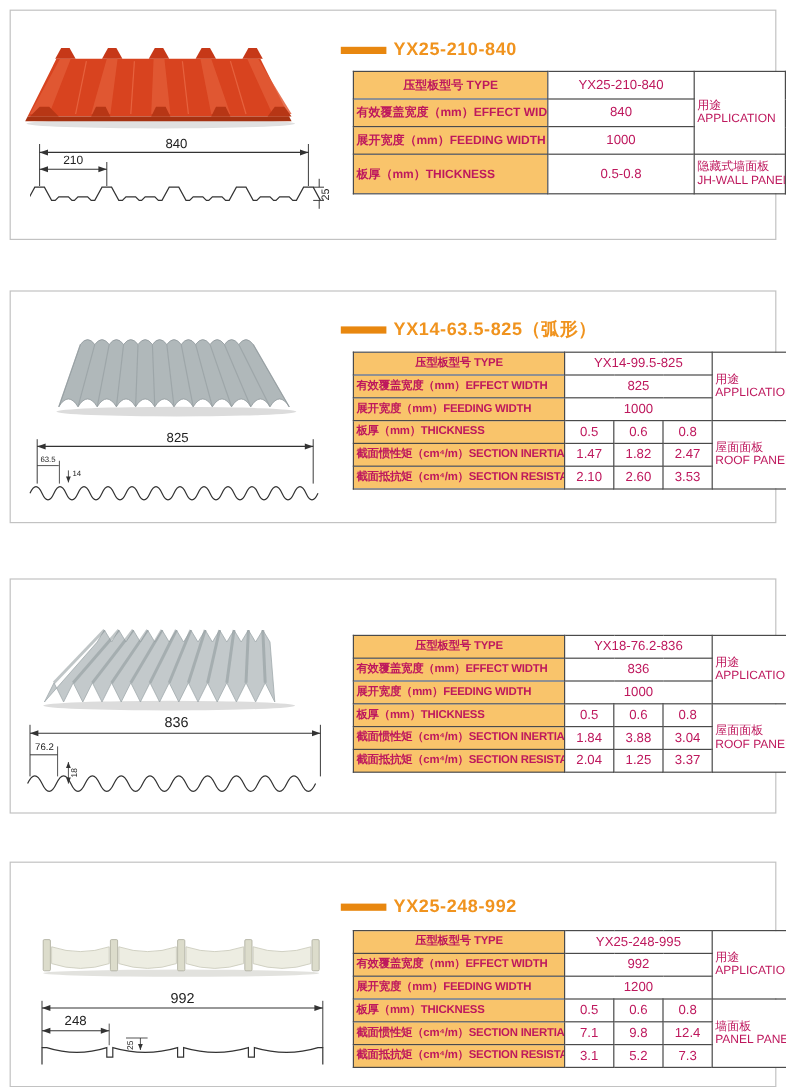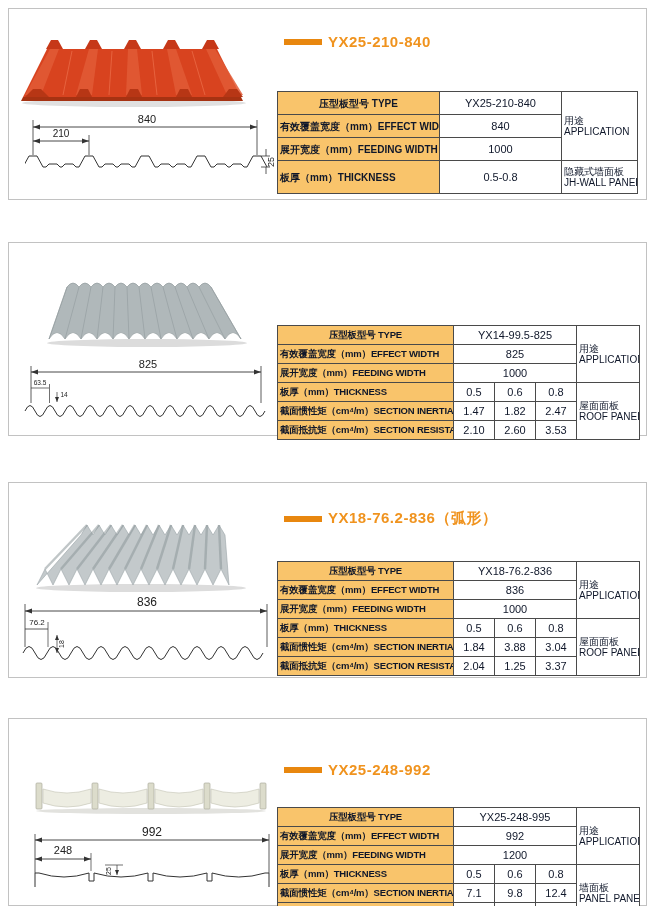--- a/index.html
+++ b/index.html
@@ -20,25 +20,25 @@
   #sec2 .diagram{left:12px;top:112px}
   #sec3 .panel{left:20px;top:10px}
   #sec3 .diagram{left:8px;top:108px}
   #sec4 .panel{left:22px;top:28px}
   #sec4 .diagram{left:18px;top:104px}
 
   .sec-title{position:absolute;left:275px;display:flex;align-items:center;gap:6px;}
   #sec1 .sec-title{top:24px}
   #sec2 .sec-title{top:22px}
   #sec3 .sec-title{top:26px}
-  #sec4 .sec-title{top:42px}
+  #sec4 .sec-title{top:28px}
   .tbar{width:38px;height:6px;background:#E8870F;display:inline-block;}
   .ttext{color:#F0931E;font-weight:bold;font-size:15px;letter-spacing:.5px;white-space:nowrap;}
 
-  .spec{position:absolute;left:268px;border-collapse:collapse;table-layout:fixed;color:#0f172a;margin-top:32px;}
+  .spec{position:absolute;left:285px;border-collapse:collapse;table-layout:fixed;color:#be185d;}
   #sec1 .spec{top:50px;width:360px}
   #sec2 .spec{top:50px;width:362px}
   #sec3 .spec{top:46px;width:362px}
   #sec4 .spec{top:56px;width:362px}
   .spec td{border:1px solid #4a4a4a;padding:0 2px;overflow:hidden;white-space:nowrap;line-height:1.1;}
   .t4 td{height:22px}
   .t4 tr.thick td{height:32px}
   .t6 td{height:18px}
   .lab{background:#F9C46B;font-weight:bold;padding-left:4px;}
   .t4 .lab{font-size:10px}
@@ -167,20 +167,24 @@
     <text class="dimtxt" x="127" y="13" font-size="11" text-anchor="middle">825</text>
     <line x1="10" y1="33" x2="28" y2="33" stroke="#333" stroke-width="0.7"></line>
     <line x1="28.5" y1="29" x2="28.5" y2="48" stroke="#333" stroke-width="0.7"></line>
     <text class="dimtxt" x="19" y="30" font-size="6.5" text-anchor="middle">63.5</text>
     <line x1="36" y1="37" x2="36" y2="47" stroke="#333" stroke-width="0.7"></line>
     <polygon points="36,47 34,42 38,42" fill="#333"></polygon>
     <text class="dimtxt" x="43" y="42" font-size="6.5" text-anchor="middle">14</text>
     <path d="M4,56 q5,-11 10,0 q5,11 10,0 q5,-11 10,0 q5,11 10,0 q5,-11 10,0 q5,11 10,0 q5,-11 10,0 q5,11 10,0 q5,-11 10,0 q5,11 10,0 q5,-11 10,0 q5,11 10,0 q5,-11 10,0 q5,11 10,0 q5,-11 10,0 q5,11 10,0 q5,-11 10,0 q5,11 10,0 q5,-11 10,0 q5,11 10,0 q5,-11 10,0 q5,11 10,0 q5,-11 10,0 q5,11 10,0" fill="none" stroke="#333" stroke-width="1"></path>
   </svg>
 
+  <div class="sec-title">
+    <span class="tbar"></span>
+    <span class="ttext">YX14-63.5-825（弧形）</span>
+  </div>
 
   <table class="spec t6">
     <colgroup>
         <col style="width:176px">
         <col style="width:41px">
         <col style="width:41px">
         <col style="width:41px">
         <col style="width:63px">
       </colgroup>
     <tbody>
@@ -256,24 +260,20 @@
     <line x1="31" y1="31" x2="31" y2="56" stroke="#333" stroke-width="0.7"></line>
     <line x1="8" y1="38" x2="31" y2="38" stroke="#333" stroke-width="0.8"></line>
     <text class="dimtxt" x="20" y="34" font-size="8" text-anchor="middle">76.2</text>
     <line x1="40" y1="44" x2="40" y2="62" stroke="#333" stroke-width="0.7"></line>
     <polygon points="40,44 38,49 42,49" fill="#333"></polygon>
     <polygon points="40,62 38,57 42,57" fill="#333"></polygon>
     <text class="dimtxt" x="47" y="53" font-size="7" text-anchor="middle" transform="rotate(-90 47 53)">18</text>
     <path d="M6,62 q6,-13 12,0 q6,13 12,0 q6,-13 12,0 q6,13 12,0 q6,-13 12,0 q6,13 12,0 q6,-13 12,0 q6,13 12,0 q6,-13 12,0 q6,13 12,0 q6,-13 12,0 q6,13 12,0 q6,-13 12,0 q6,13 12,0 q6,-13 12,0 q6,13 12,0 q6,-13 12,0 q6,13 12,0 q6,-13 12,0 q6,13 12,0" fill="none" stroke="#333" stroke-width="1"></path>
   </svg>
 
-  <div class="sec-title">
-    <span class="tbar"></span>
-    <span class="ttext">YX18-76.2-836（弧形）</span>
-  </div>
 
   <table class="spec t6">
     <colgroup>
         <col style="width:176px">
         <col style="width:41px">
         <col style="width:41px">
         <col style="width:41px">
         <col style="width:63px">
       </colgroup>
     <tbody>

